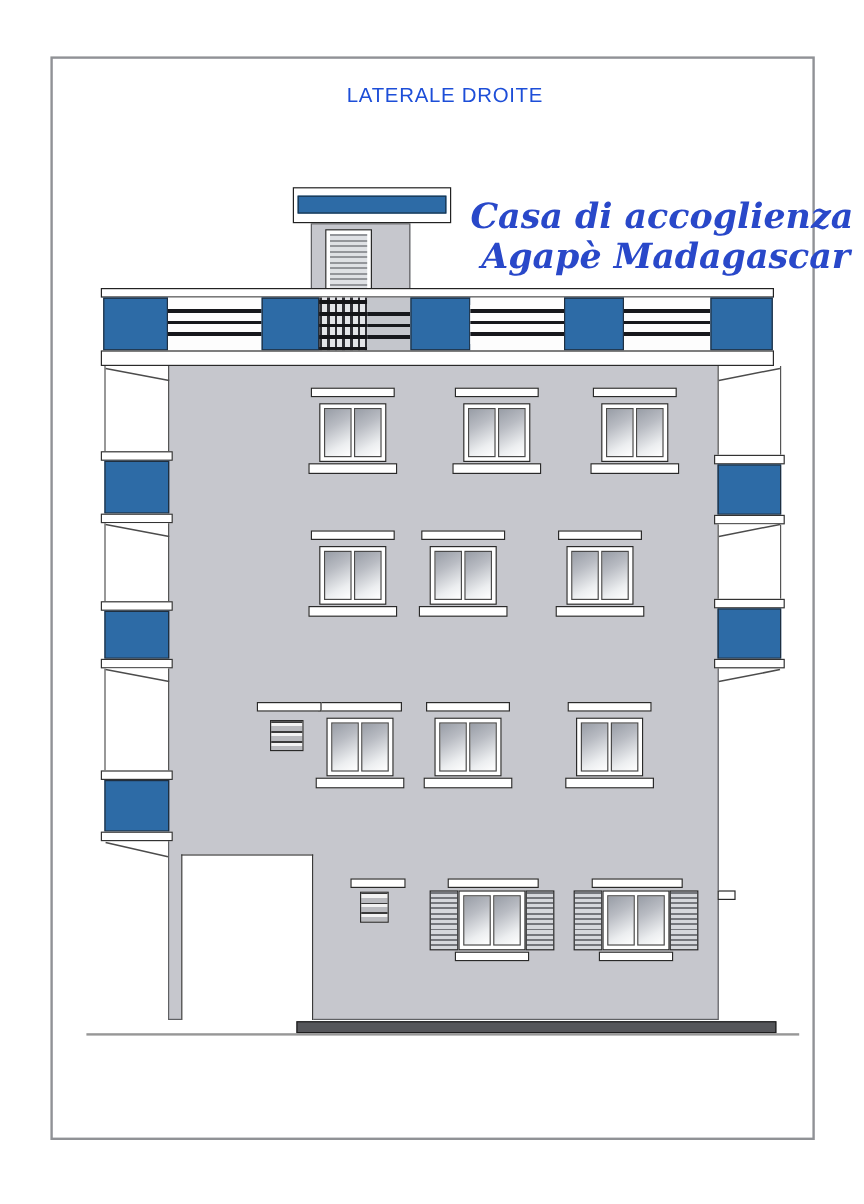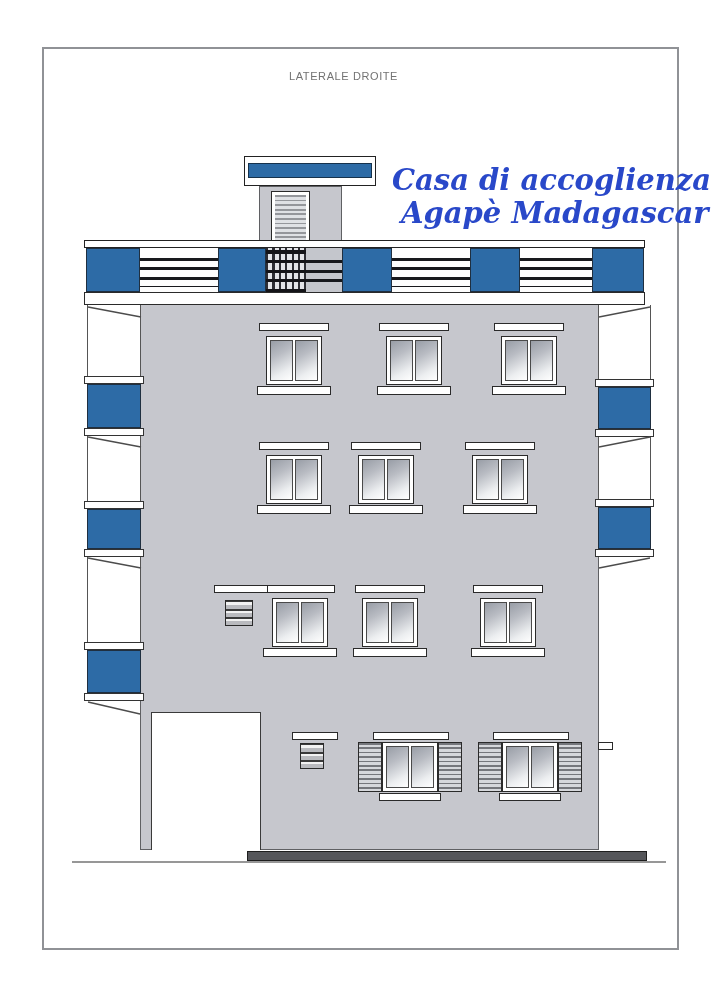--- a/index.html
+++ b/index.html
@@ -1,20 +1,20 @@
 <!DOCTYPE html>
 <html style="--tblue: #2948c9; --pblue: #2d6ba6; --fgray: #c6c7cd; --bgray: #55565a;"><head>
 <meta charset="utf-8">
 <style>
   html,body{margin:0;padding:0;background:#fff;}
   .stage{position:relative;width:720px;height:1003px;background:#fff;overflow:hidden;
          font-family:"Liberation Sans",sans-serif;}
   .abs{position:absolute;box-sizing:border-box;}
   .frame{border:2px solid #909296;}
-  .t-sub{font-size:11px;letter-spacing:.6px;color:#737373;white-space:nowrap;}
+  .t-sub{font-size:17px;letter-spacing:.6px;color:#1d4ed8;white-space:nowrap;}
   .t-main{font-family:"DejaVu Serif",serif;font-style:italic;font-weight:bold;
           font-size:37px;color:var(--tblue,#2948c9);white-space:nowrap;}
   .t-cap{font-family:"DejaVu Serif",serif;font-style:italic;font-weight:bold;
          font-size:29px;color:var(--tblue,#2948c9);white-space:nowrap;}
   .rooftop-walls{background:var(--fgray,#c6c7cd);border:1.2px solid #5f6063;}
   .roofdoor{background:#fff;border:1.3px solid #2a2a2a;padding:3px;}
   .louv{width:100%;height:100%;
         background:repeating-linear-gradient(180deg,#94969b 0 1.8px,#dfe1e5 1.8px 4.6px);}
   .roofcap{background:#fff;border:1.6px solid #222;}
   .fascia{background:var(--pblue,#2d6ba6);border:1px solid #16324c;}

